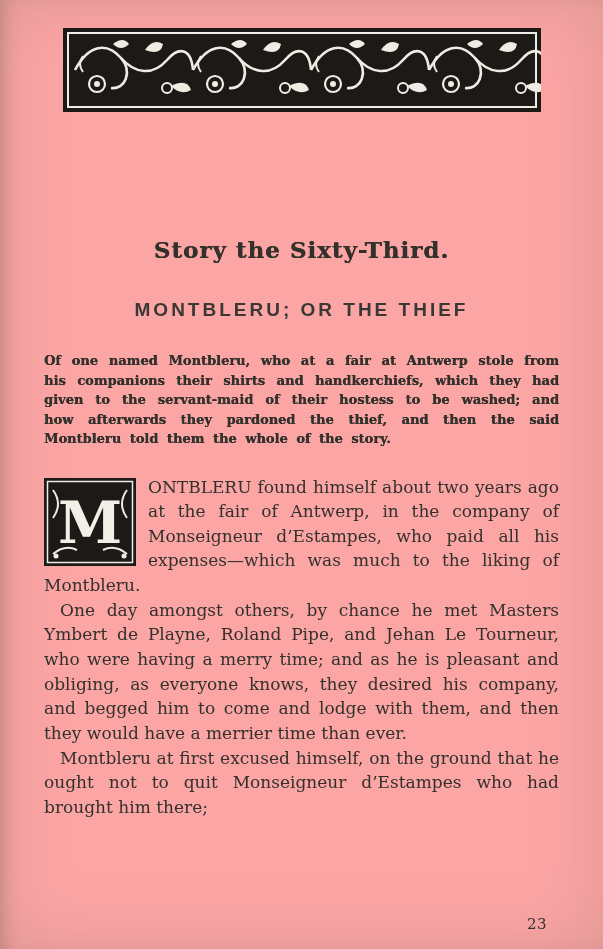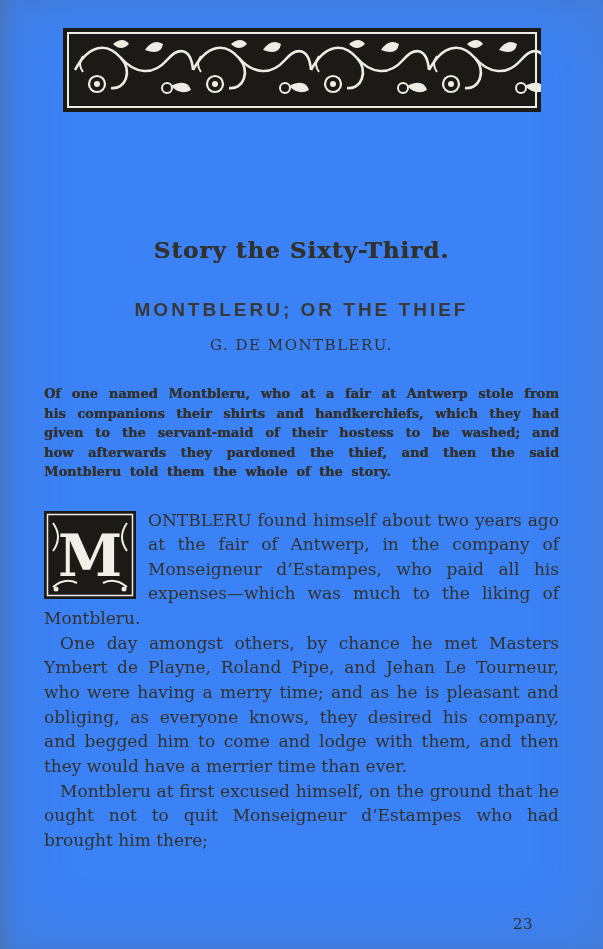--- a/index.html
+++ b/index.html
@@ -5,21 +5,21 @@
   html, body {
     margin: 0;
     padding: 0;
     background: #c9c5bc;
   }
   .page {
     position: relative;
     width: 603px;
     height: 949px;
     margin: 0;
-    background: #3b82f6;
+    background: #fca5a5;
     box-shadow: inset 0 0 70px rgba(115,105,88,0.22), inset 12px 0 18px -10px rgba(90,82,68,0.35);
     font-family: "DejaVu Serif", serif;
     color: #33312c;
     overflow: hidden;
   }
   .ornament-band {
     width: 478px;
     height: 84px;
     margin: 28px auto 0 auto;
   }
@@ -76,21 +76,21 @@
     text-indent: 16px;
   }
   .dropcap-wrap {
     float: left;
     width: 92px;
     height: 88px;
     margin: 3px 12px 2px 0;
   }
   .page-number {
     position: absolute;
-    right: 70px;
+    right: 56px;
     bottom: 16px;
     font-size: 15px;
     letter-spacing: 0.5px;
   }
 </style>
 </head>
 <body>
 
 <div class="page">
 
@@ -116,21 +116,20 @@
       <use href="#orn-unit" x="248" y="0"></use>
       <use href="#orn-unit" x="366" y="0"></use>
     </svg>
   </div>
 
   <div class="story-subtitle">Story the Sixty-Third.</div>
 
   <div class="main-title">MONTBLERU; OR THE THIEF</div>
 
 
-  <div class="author">G. DE MONTBLERU.</div>
 
   <div class="summary">Of one named Montbleru, who at a fair at Antwerp stole from his companions their shirts and handkerchiefs, which they had given to the servant-maid of their hostess to be washed; and how afterwards they pardoned the thief, and then the said Montbleru told them the whole of the story.</div>
 
   <div class="body-text">
     <p>
       <span class="dropcap-wrap">
         <svg width="92" height="88" viewBox="0 0 92 88" aria-hidden="true">
           <rect width="92" height="88" fill="#1b1a17"></rect>
           <rect x="3.5" y="3.5" width="85" height="81" fill="none" stroke="#efece3" stroke-width="1.5"></rect>
           <path d="M9 12 q10 14 0 28" stroke="#efece3" stroke-width="2" fill="none"></path>

